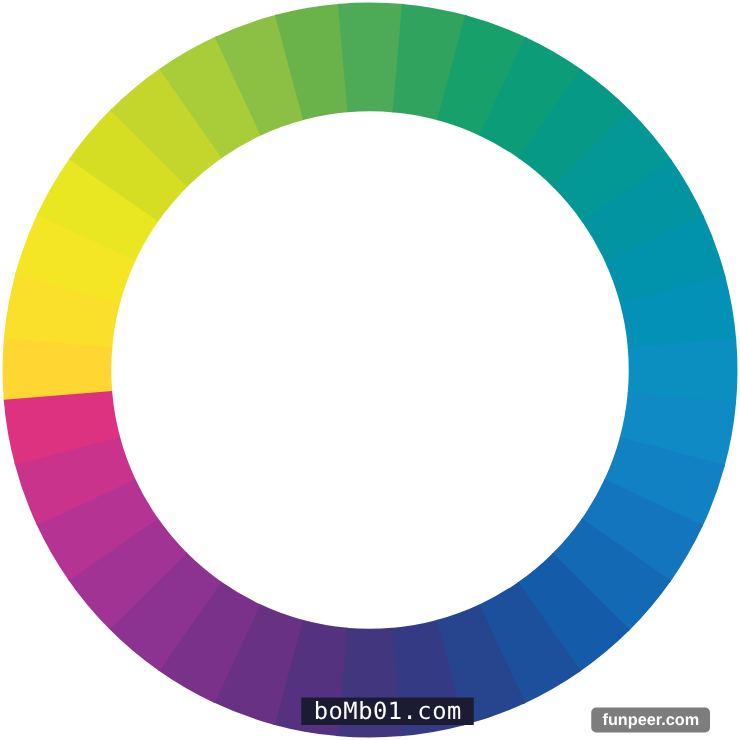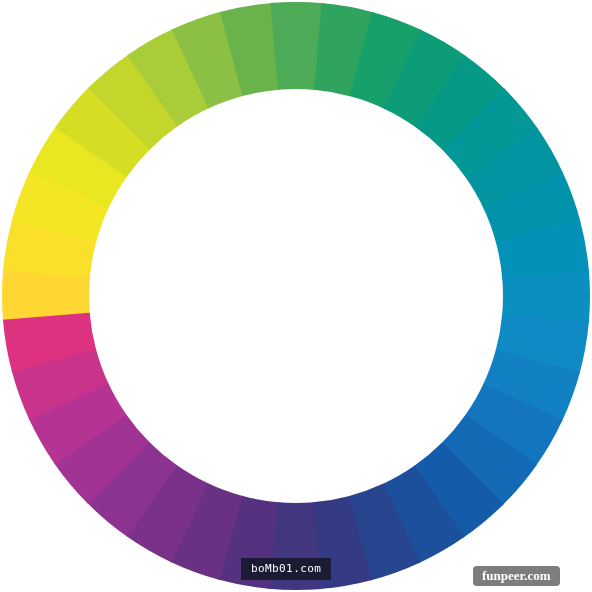--- a/index.html
+++ b/index.html
@@ -30,36 +30,36 @@
   }
   .watermark-bomb {
     position: absolute;
     left: 241px;
     top: 558px;
     height: 22px;
     padding: 0 10px;
     background: #1b1b33;
     color: #ffffff;
     font-family: "DejaVu Sans Mono", "Liberation Mono", monospace;
-    font-size: 11px;
+    font-size: 19px;
     letter-spacing: 0.4px;
     line-height: 22px;
     white-space: nowrap;
     box-sizing: border-box;
   }
   .watermark-funpeer {
     position: absolute;
     left: 473px;
     top: 566px;
     height: 20px;
     padding: 0 9px;
     background: #7d7d7d;
     color: #ffffff;
     border-radius: 4px;
-    font-family: Liberation Serif, serif;
+    font-family: Liberation Sans, sans-serif;
     font-size: 13px;
     font-weight: bold;
     line-height: 20px;
     white-space: nowrap;
     box-sizing: border-box;
   }
 </style>
 </head>
 <body>
 

